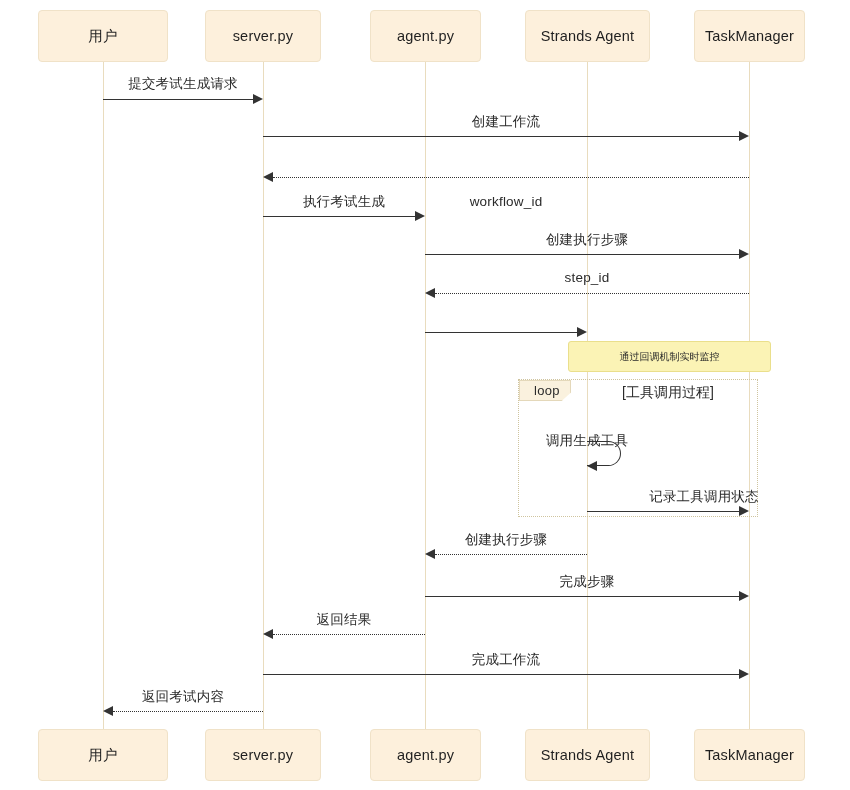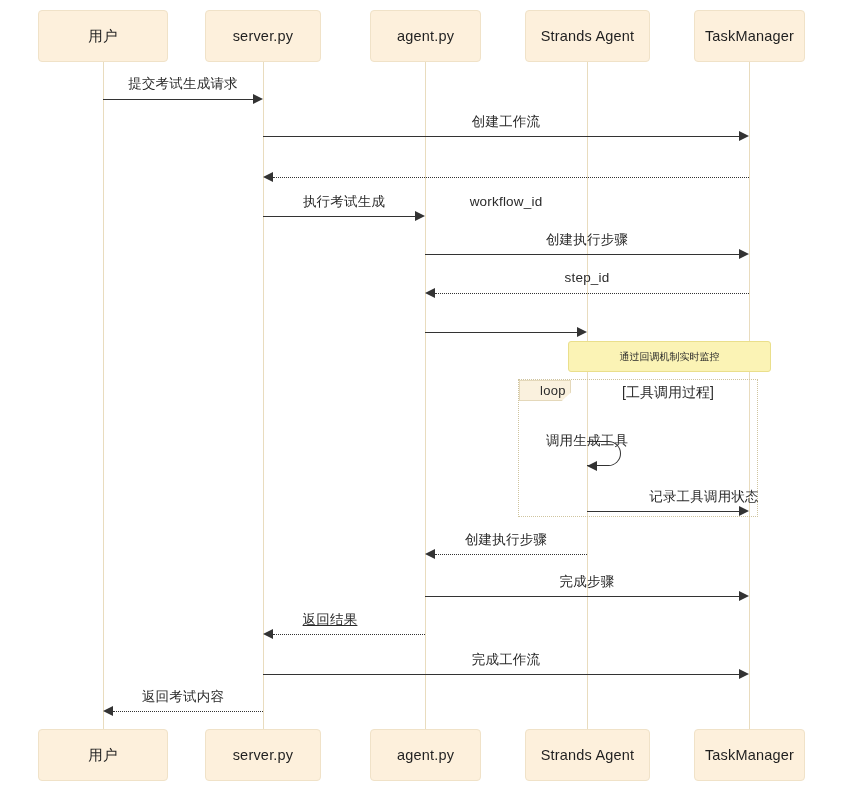--- a/index.html
+++ b/index.html
@@ -85,21 +85,21 @@
   }
   .loop-tag {
     position: absolute;
     box-sizing: border-box;
     background: #FAF1DE;
     border: 1px solid #E4D8BA;
     font-size: 13px;
     color: #2b2b2b;
     display: flex;
     align-items: center;
-    padding-left: 20px;
+    padding-left: 14px;
     clip-path: polygon(0 0, 100% 0, 100% 60%, 82% 100%, 0 100%);
     letter-spacing: 0.3px;
   }
   .loop-title {
     position: absolute;
     font-size: 14px;
     color: #2a2a2a;
     white-space: nowrap;
     text-align: center;
   }
@@ -185,21 +185,21 @@
   <div class="arrow-head right" style="left:739px; top:506px;"></div>
 
   <div class="msg-label" style="left:425px; top:531px; width:162px;">创建执行步骤</div>
   <div class="msg-line dashed" style="left:435px; top:554px; width:152px;"></div>
   <div class="arrow-head left" style="left:425px; top:549px;"></div>
 
   <div class="msg-label" style="left:425px; top:573px; width:324px;">完成步骤</div>
   <div class="msg-line" style="left:425px; top:596px; width:314px;"></div>
   <div class="arrow-head right" style="left:739px; top:591px;"></div>
 
-  <div class="msg-label" style="left:249px; top:611px; width:162px;text-decoration:underline;">返回结果</div>
+  <div class="msg-label" style="left:263px; top:611px; width:162px;">返回结果</div>
   <div class="msg-line dashed" style="left:273px; top:634px; width:152px;"></div>
   <div class="arrow-head left" style="left:263px; top:629px;"></div>
 
   <div class="msg-label" style="left:263px; top:651px; width:486px;">完成工作流</div>
   <div class="msg-line" style="left:263px; top:674px; width:476px;"></div>
   <div class="arrow-head right" style="left:739px; top:669px;"></div>
 
   <div class="msg-label" style="left:103px; top:688px; width:160px;">返回考试内容</div>
   <div class="msg-line dashed" style="left:113px; top:711px; width:150px;"></div>
   <div class="arrow-head left" style="left:103px; top:706px;"></div>

